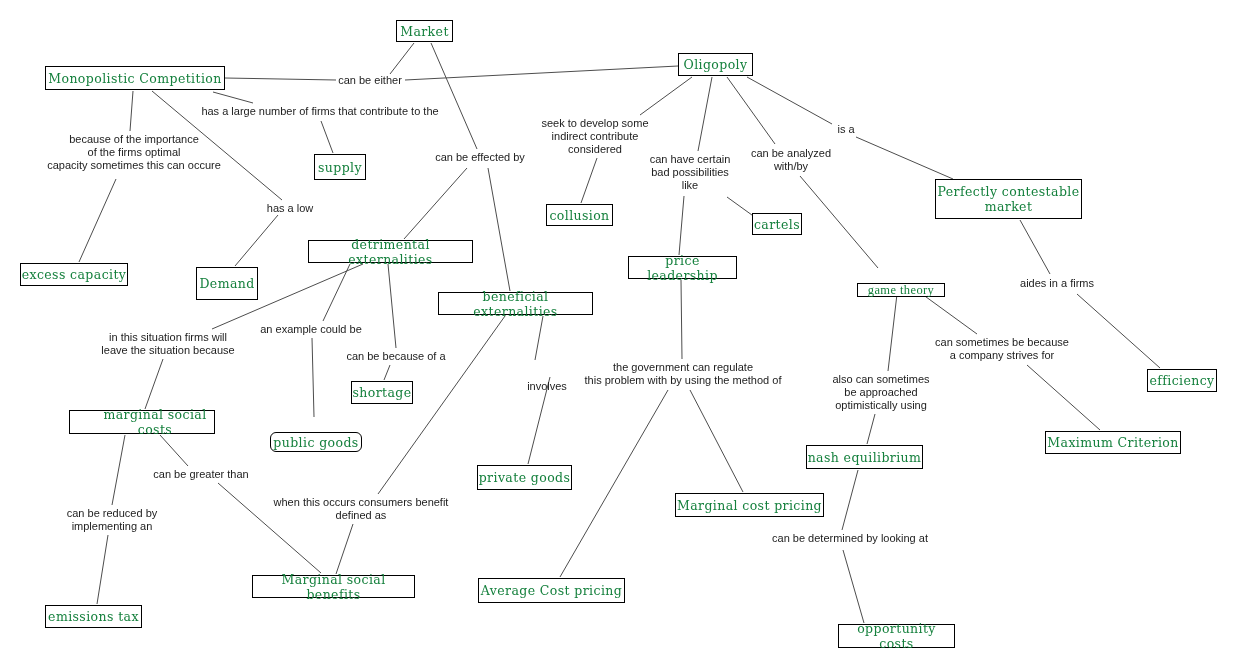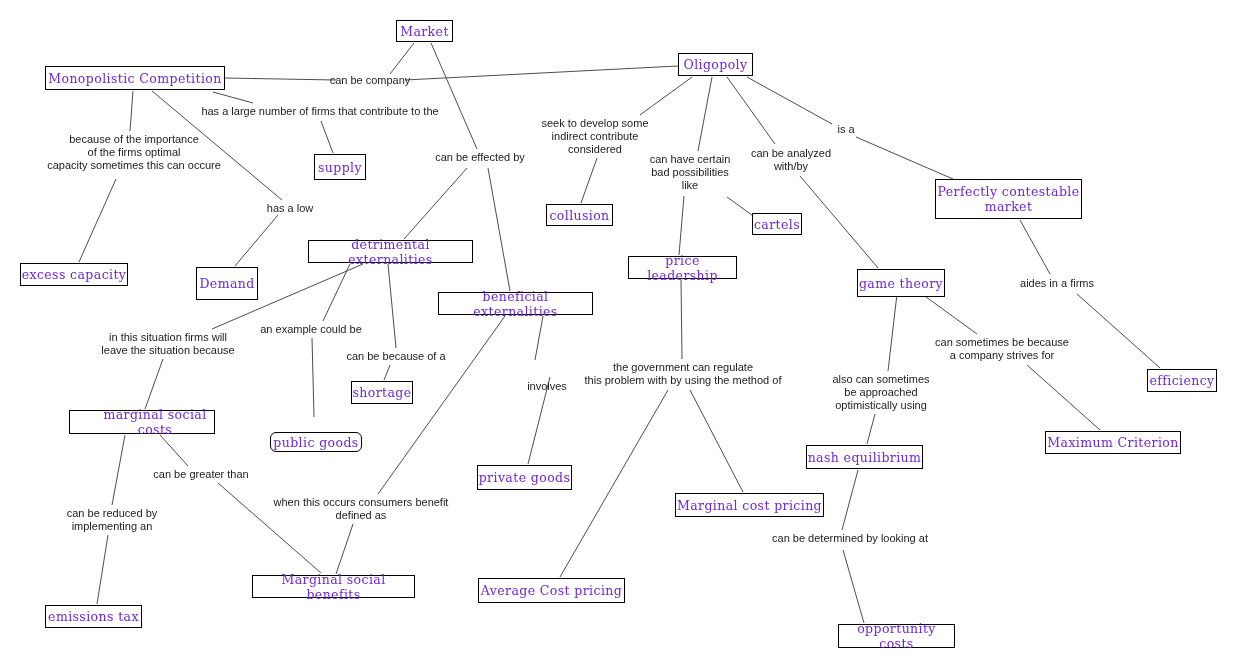--- a/index.html
+++ b/index.html
@@ -20,21 +20,21 @@
     left: 0;
     top: 0;
     width: 1237px;
     height: 670px;
   }
   .concept {
     position: absolute;
     box-sizing: border-box;
     border: 1px solid #000000;
     background: #ffffff;
-    color: #6d28d9;
+    color: #15803d;
     font-family: "DejaVu Serif", "Liberation Serif", serif;
     font-size: 12.5px;
     letter-spacing: 0.4px;
     line-height: 15px;
     display: flex;
     align-items: center;
     justify-content: center;
     text-align: center;
     white-space: pre-line;
     cursor: default;
@@ -110,34 +110,34 @@
       <div class="concept" style="left: 314px; top: 154px; width: 52px; height: 26px;">supply</div>
       <div class="concept" style="left: 196px; top: 267px; width: 62px; height: 33px;">Demand</div>
       <div class="concept" style="left: 20px; top: 263px; width: 108px; height: 23px;">excess capacity</div>
       <div class="concept" style="left: 308px; top: 240px; width: 165px; height: 23px;">detrimental externalities</div>
       <div class="concept" style="left: 438px; top: 292px; width: 155px; height: 23px;">beneficial externalities</div>
       <div class="concept" style="left: 546px; top: 204px; width: 67px; height: 22px;">collusion</div>
       <div class="concept" style="left: 752px; top: 213px; width: 50px; height: 22px;">cartels</div>
       <div class="concept" style="left: 628px; top: 256px; width: 109px; height: 23px;">price leadership</div>
       <div class="concept" style="left: 935px; top: 179px; width: 147px; height: 40px;">Perfectly contestable
 market</div>
-      <div class="concept" style="left: 857px; top: 269px; width: 88px; height: 28px;">game theory</div>
+      <div class="concept" style="left: 857px; top: 283px; width: 88px; height: 14px; font-family: Liberation Serif, serif;">game theory</div>
       <div class="concept" style="left: 1147px; top: 369px; width: 70px; height: 23px;">efficiency</div>
       <div class="concept" style="left: 1045px; top: 431px; width: 136px; height: 23px;">Maximum Criterion</div>
       <div class="concept" style="left: 806px; top: 445px; width: 117px; height: 24px;">nash equilibrium</div>
       <div class="concept" style="left: 69px; top: 410px; width: 146px; height: 24px; padding-left: 26px;">marginal social costs</div>
       <div class="concept" style="left: 270px; top: 432px; width: 92px; height: 20px; border-radius: 6px;">public goods</div>
       <div class="concept" style="left: 351px; top: 381px; width: 62px; height: 23px;">shortage</div>
       <div class="concept" style="left: 477px; top: 465px; width: 95px; height: 25px;">private goods</div>
       <div class="concept" style="left: 675px; top: 493px; width: 149px; height: 24px;">Marginal cost pricing</div>
       <div class="concept" style="left: 478px; top: 578px; width: 147px; height: 25px;">Average Cost pricing</div>
       <div class="concept" style="left: 252px; top: 575px; width: 163px; height: 23px;">Marginal social benefits</div>
       <div class="concept" style="left: 45px; top: 605px; width: 97px; height: 23px;">emissions tax</div>
       <div class="concept" style="left: 838px; top: 624px; width: 117px; height: 24px;">opportunity costs</div>
-      <div class="link-label" style="left: 370px; top: 74px;">can be company</div>
+      <div class="link-label" style="left: 370px; top: 74px;">can be either</div>
       <div class="link-label" style="left: 320px; top: 105px;">has a large number of firms that contribute to the</div>
       <div class="link-label" style="left: 134px; top: 133px;">because of the importance
 of the firms optimal
 capacity sometimes this can occure</div>
       <div class="link-label" style="left: 290px; top: 202px;">has a low</div>
       <div class="link-label" style="left: 480px; top: 151px;">can be effected by</div>
       <div class="link-label" style="left: 595px; top: 117px;">seek to develop some
 indirect contribute
 considered</div>
       <div class="link-label" style="left: 690px; top: 153px;">can have certain

